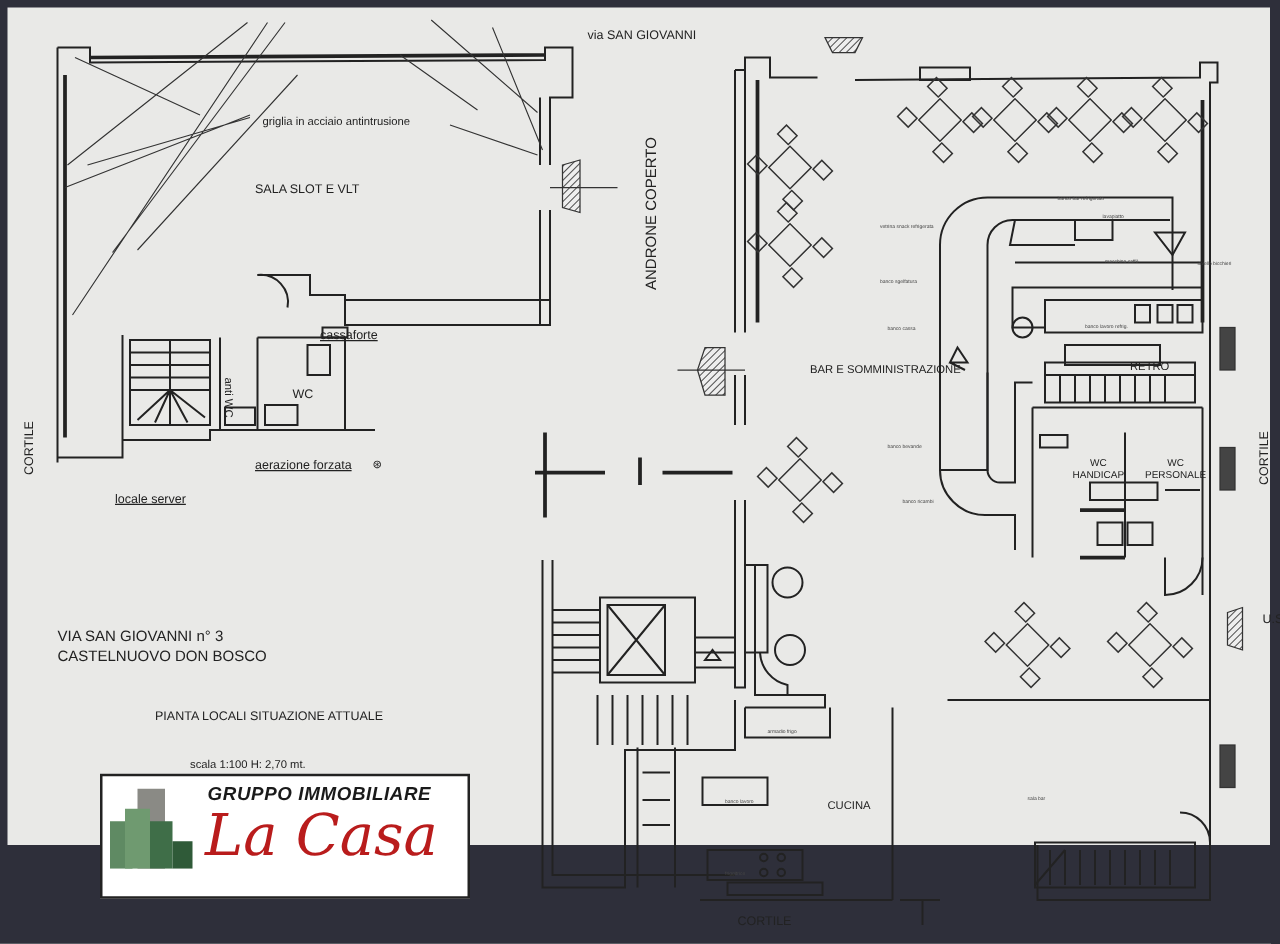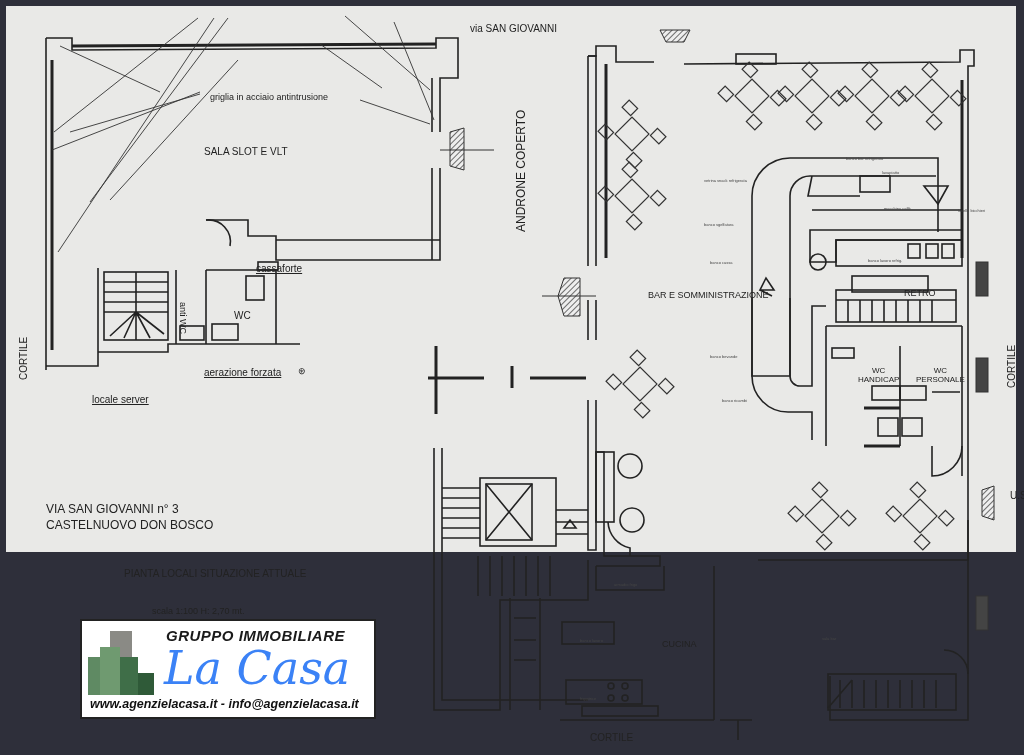--- a/index.html
+++ b/index.html
@@ -1,28 +1,28 @@
 <!DOCTYPE html>
 <html><head>
 <meta charset="utf-8">
 <style>
   html,body{margin:0;padding:0;}
   body{width:1024px;height:755px;background:#2e2f3a;position:relative;overflow:hidden;font-family:"Liberation Sans",sans-serif;}
-  #sheet{position:absolute;left:6px;top:6px;width:1010px;height:546px;background:#e9e9e7;}
+  #sheet{position:absolute;left:6px;top:6px;width:1010px;height:670px;background:#e9e9e7;}
   #plan{position:absolute;left:0;top:0;}
   .lbl{position:absolute;color:#222;white-space:nowrap;font-family:"Liberation Sans",sans-serif;}
   .xs{font-size:9px;}
   .sm{font-size:10px;}
   .md{font-size:12px;}
   .tiny{font-size:4px;color:#444;}
   .u{text-decoration:underline;}
   .vert{transform:rotate(-90deg);transform-origin:left top;}
   #logo{position:absolute;left:74px;top:613px;width:292px;height:96px;border:2px solid #222;background:#fff;}
   #logo .gruppo{position:absolute;left:84px;top:6px;font-size:15px;font-weight:bold;font-style:italic;color:#1a1a1a;letter-spacing:0.5px;}
-  #logo .brand{position:absolute;left:82px;top:20px;font-size:46px;font-family:"DejaVu Serif",serif;font-style:italic;color:#3b82f6;}
+  #logo .brand{position:absolute;left:82px;top:20px;font-size:46px;font-family:"DejaVu Serif",serif;font-style:italic;color:#b91c1c;}
   #logo .contacts{position:absolute;left:8px;top:76px;font-size:12.5px;font-weight:bold;font-style:italic;color:#111;}
   #logo svg{position:absolute;left:6px;top:8px;}
 </style>
 </head>
 <body>
 
 <div id="sheet">
   <svg id="plan" width="1010" height="742" viewBox="6 6 1010 742" xmlns="http://www.w3.org/2000/svg">
     <defs>
       <pattern id="hatch" width="4" height="4" patternUnits="userSpaceOnUse" patternTransform="rotate(45)">
@@ -200,15 +200,14 @@
   <div id="logo">
     <svg width="72" height="66" viewBox="0 0 72 66">
       <rect x="22" y="2" width="22" height="64" fill="#8a8a85"></rect>
       <rect x="0" y="28" width="18" height="38" fill="#5f8a63"></rect>
       <rect x="12" y="18" width="20" height="48" fill="#6f9a70"></rect>
       <rect x="32" y="28" width="18" height="38" fill="#3f6e48"></rect>
       <rect x="50" y="44" width="16" height="22" fill="#2f5a38"></rect>
     </svg>
     <span class="gruppo">GRUPPO IMMOBILIARE</span>
     <span class="brand">La Casa</span>
-    <span class="contacts">www.agenzielacasa.it - info@agenzielacasa.it</span>
   </div>
 </div>
 
 </body></html>

